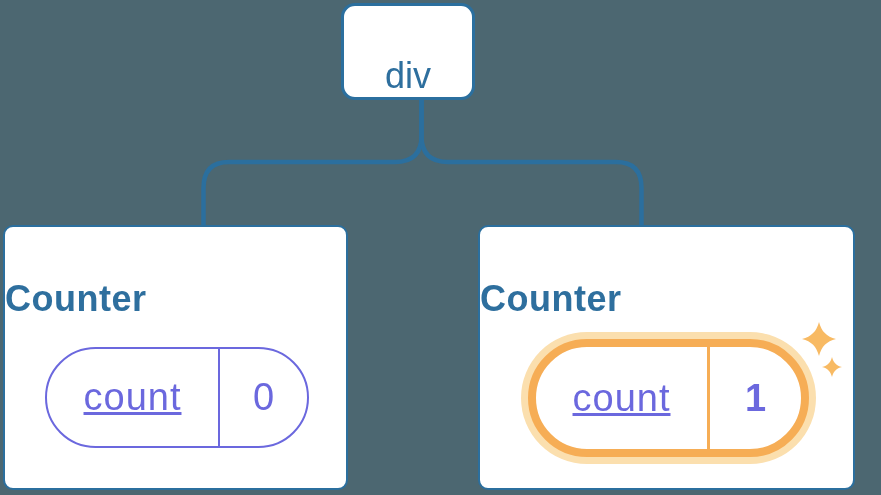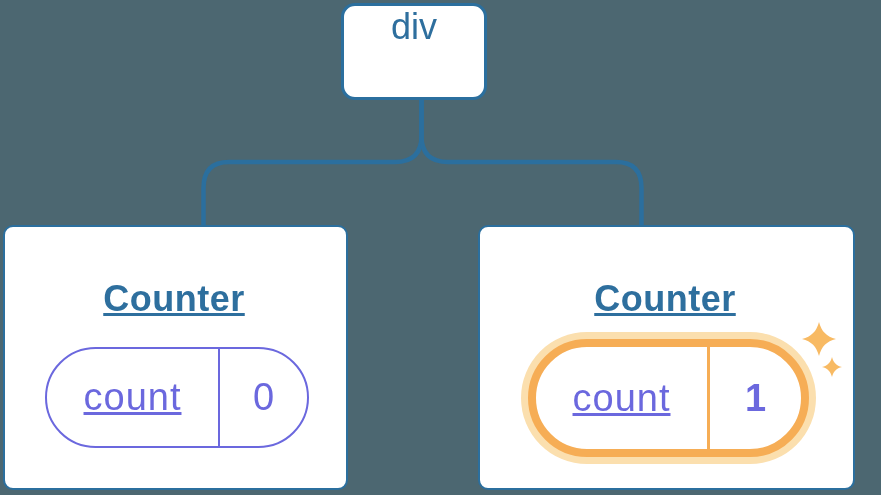--- a/index.html
+++ b/index.html
@@ -23,44 +23,42 @@
   }
   .connector-svg { position: absolute; left: 0; top: 0; }
   .connector-svg path {
     stroke: var(--c-node_border);
     stroke-width: 4.5;
     fill: none;
   }
   .node-root {
     position: absolute;
     left: 341px; top: 3px;
-    width: 146px; height: 97px;
+    width: 134px; height: 97px;
     background: #ffffff;
     border: 3px solid var(--c-node_border);
     border-radius: 14px;
-    display: flex; align-items: flex-start; justify-content: center;
+    display: flex; align-items: flex-end; justify-content: center;
     font-size: 36px; font-weight: 500;
     color: var(--c-node_text);
   }
   .card {
     position: absolute;
     top: 225px; height: 265px;
     background: #ffffff;
     border: 2px solid var(--c-node_border);
     border-radius: 10px;
   }
   .card-left  { left: 3px;   width: 345px; }
   .card-right { left: 478px; width: 377px; }
   .card-title {
     position: absolute;
     top: 51px; left: 0; right: 3px;
-    text-align: center;
     font-size: 36px; font-weight: 600; letter-spacing: 0.5px;
     color: var(--c-node_text);
-    text-decoration: underline;
   }
   .pill {
     position: absolute;
     display: flex; align-items: stretch;
     background: #ffffff;
   }
   .pill-plain {
     left: 40px; top: 120px;
     width: 264px; height: 101px;
     border: 2px solid var(--c-state_accent);

